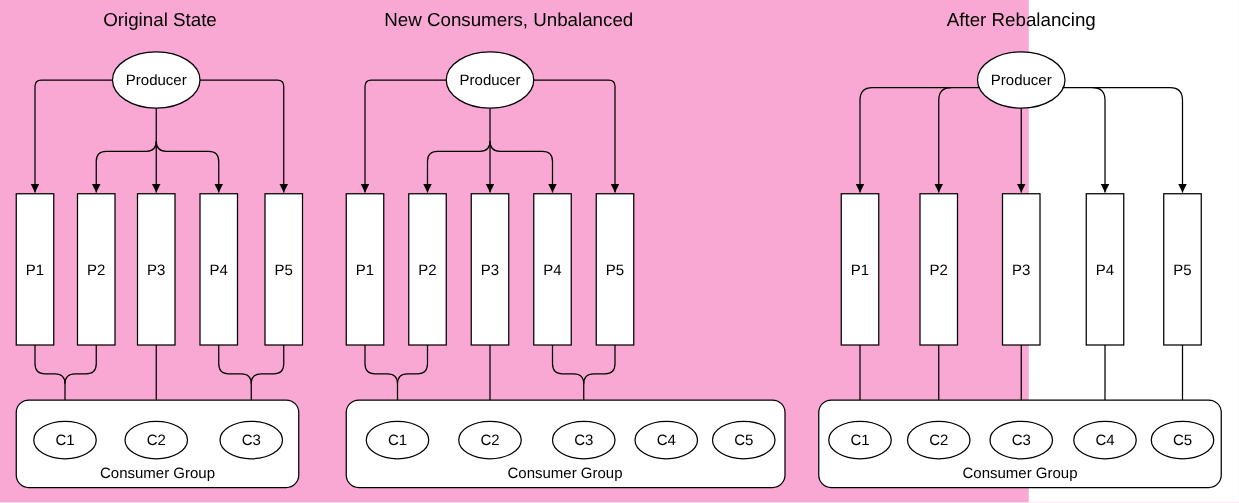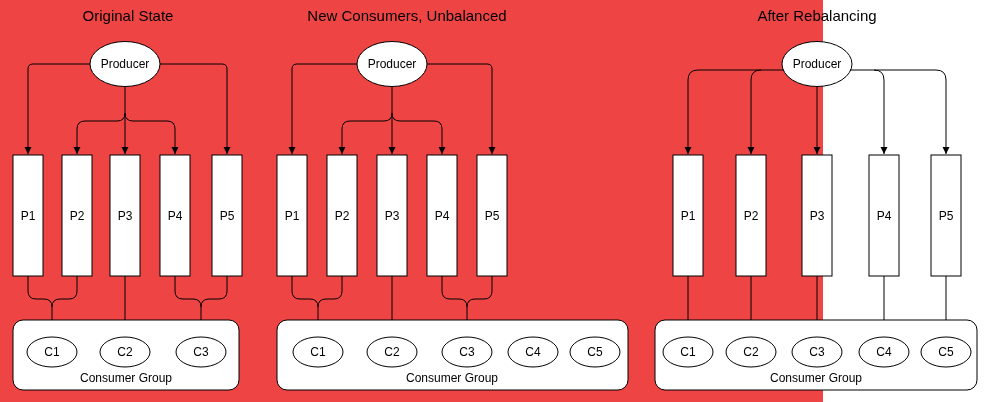--- a/index.html
+++ b/index.html
@@ -7,21 +7,21 @@
     padding: 0;
     background: #ffffff;
     width: 991px;
     height: 402px;
     overflow: hidden;
   }
   .stage {
     position: relative;
     width: 823px;
     height: 402px;
-    background: #ef4444;
+    background: #f9a8d4;
   }
   svg text {
     font-family: "Liberation Sans", sans-serif;
     fill: #000000;
   }
   .title {
     font-size: 15px;
   }
   .label {
     font-size: 12px;

